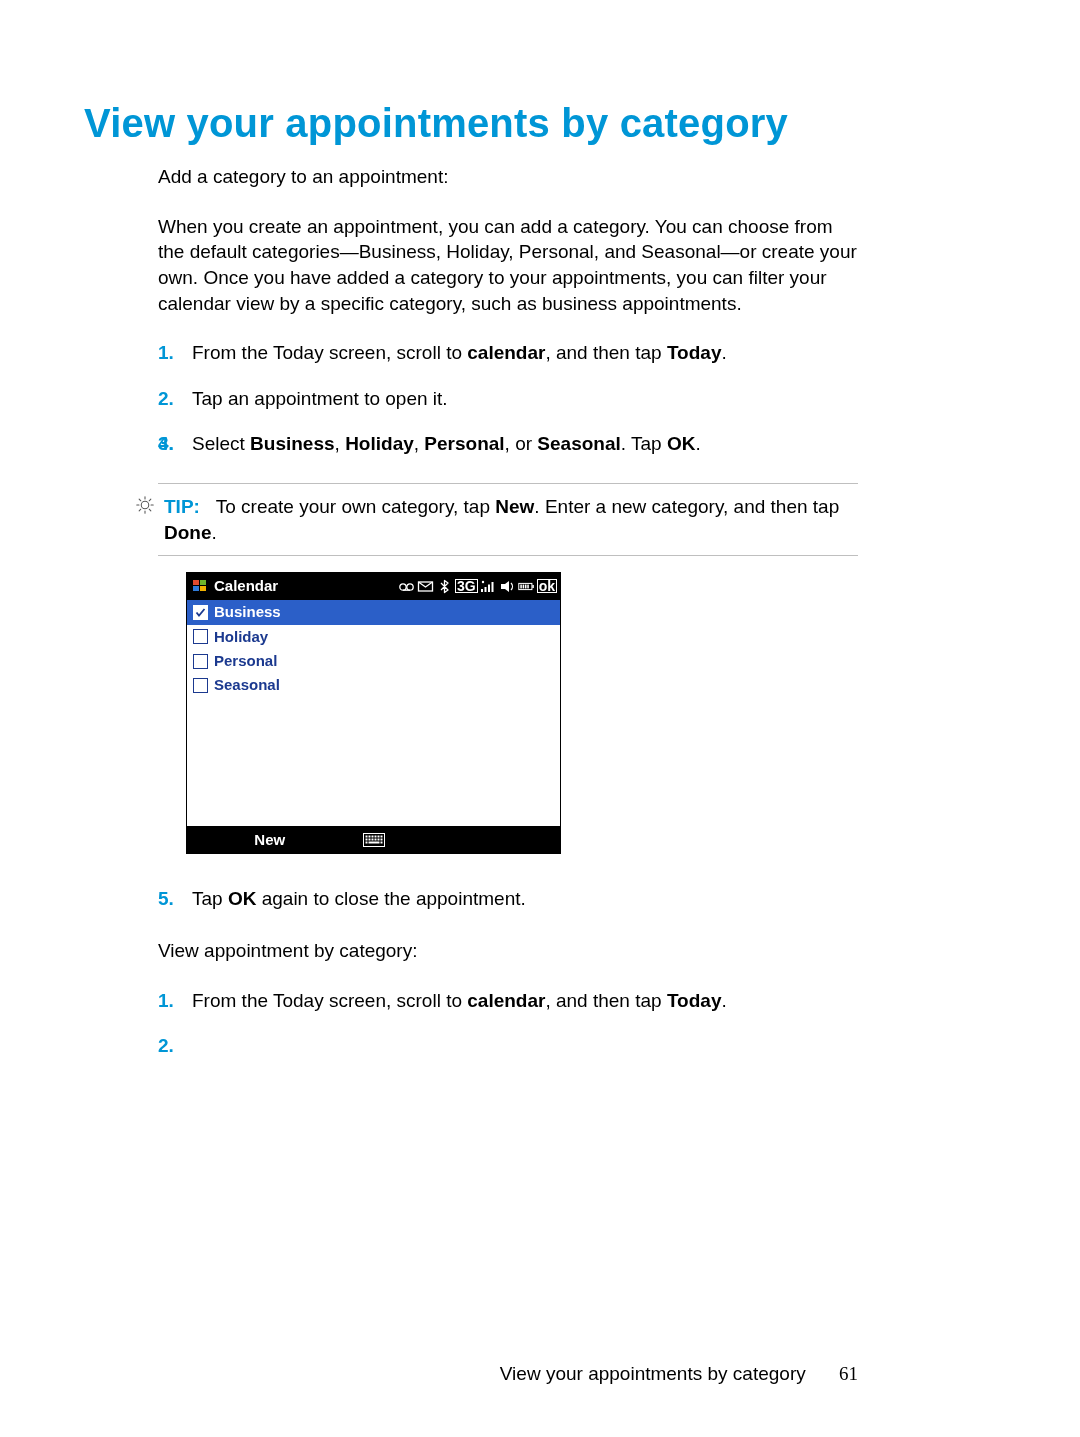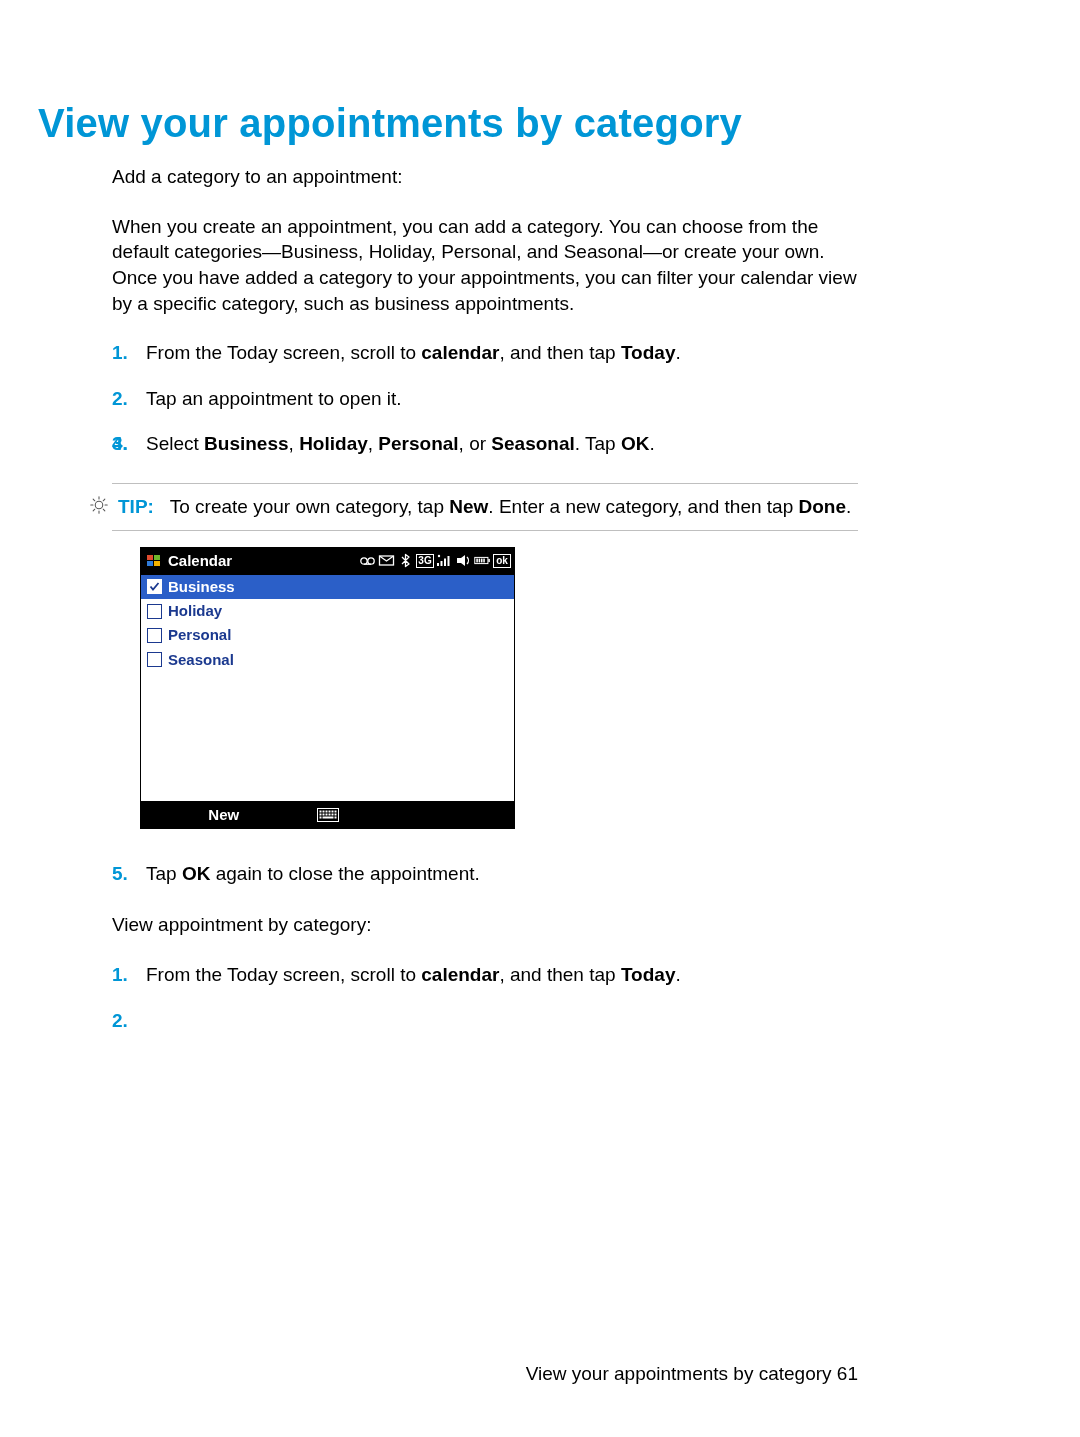--- a/index.html
+++ b/index.html
@@ -11,21 +11,21 @@
     background: #ffffff;
     font-family: Arial, Helvetica, sans-serif;
     color: #000;
     font-size: 19px;
     line-height: 1.35;
   }
   .page {
     box-sizing: border-box;
     width: 948px;
     min-height: 1437px;
-    padding: 96px 90px 52px 38px;
+    padding: 96px 90px 52px 84px;
     position: relative;
   }
 
   h1.heading {
     color: #0096d6;
     font-size: 40px;
     font-weight: bold;
     margin: 0 0 14px 0;
     letter-spacing: 0.2px;
   }
@@ -54,21 +54,20 @@
     color: #0096d6;
     font-weight: bold;
   }
 
   .tip-block {
     border-top: 1px solid #bfbfbf;
     border-bottom: 1px solid #bfbfbf;
     padding: 10px 0 10px 0;
     margin: 0 0 16px 0;
     position: relative;
-    text-align: right;
   }
   .tip-row {
     display: flex;
     align-items: flex-start;
     gap: 10px;
     margin-left: -22px;
   }
   .tip-icon {
     width: 18px;
     flex: none;
@@ -106,21 +105,21 @@
   }
   .device-shot .titlebar .status-icons {
     display: flex; gap: 2px; align-items: center;
   }
   .device-shot .titlebar .ic {
     width: 17px; height: 15px; fill: #fff;
     display: block;
   }
   .device-shot .titlebar .ic-txt {
     border: 1px solid #fff;
-    font-size: 10px;
+    font-size: 14px;
     font-weight: bold;
     min-width: 14px;
     height: 12px;
     line-height: 12px;
     text-align: center;
     padding: 0 1px;
     display: block;
   }
 
   .device-shot .list-area {
@@ -170,20 +169,22 @@
 
   .footer {
     position: absolute;
     bottom: 50px;
     right: 90px;
     font-size: 19px;
     color: #000;
   }
   .footer .pg {
     display: inline-block;
+    margin-left: 28px;
+    font-family: Liberation Serif, serif;
   }
 </style>
 </head>
 <body>
 
 <div class="page">
 
   <h1 class="heading">View your appointments by category</h1>
 
   <div class="body-col">

